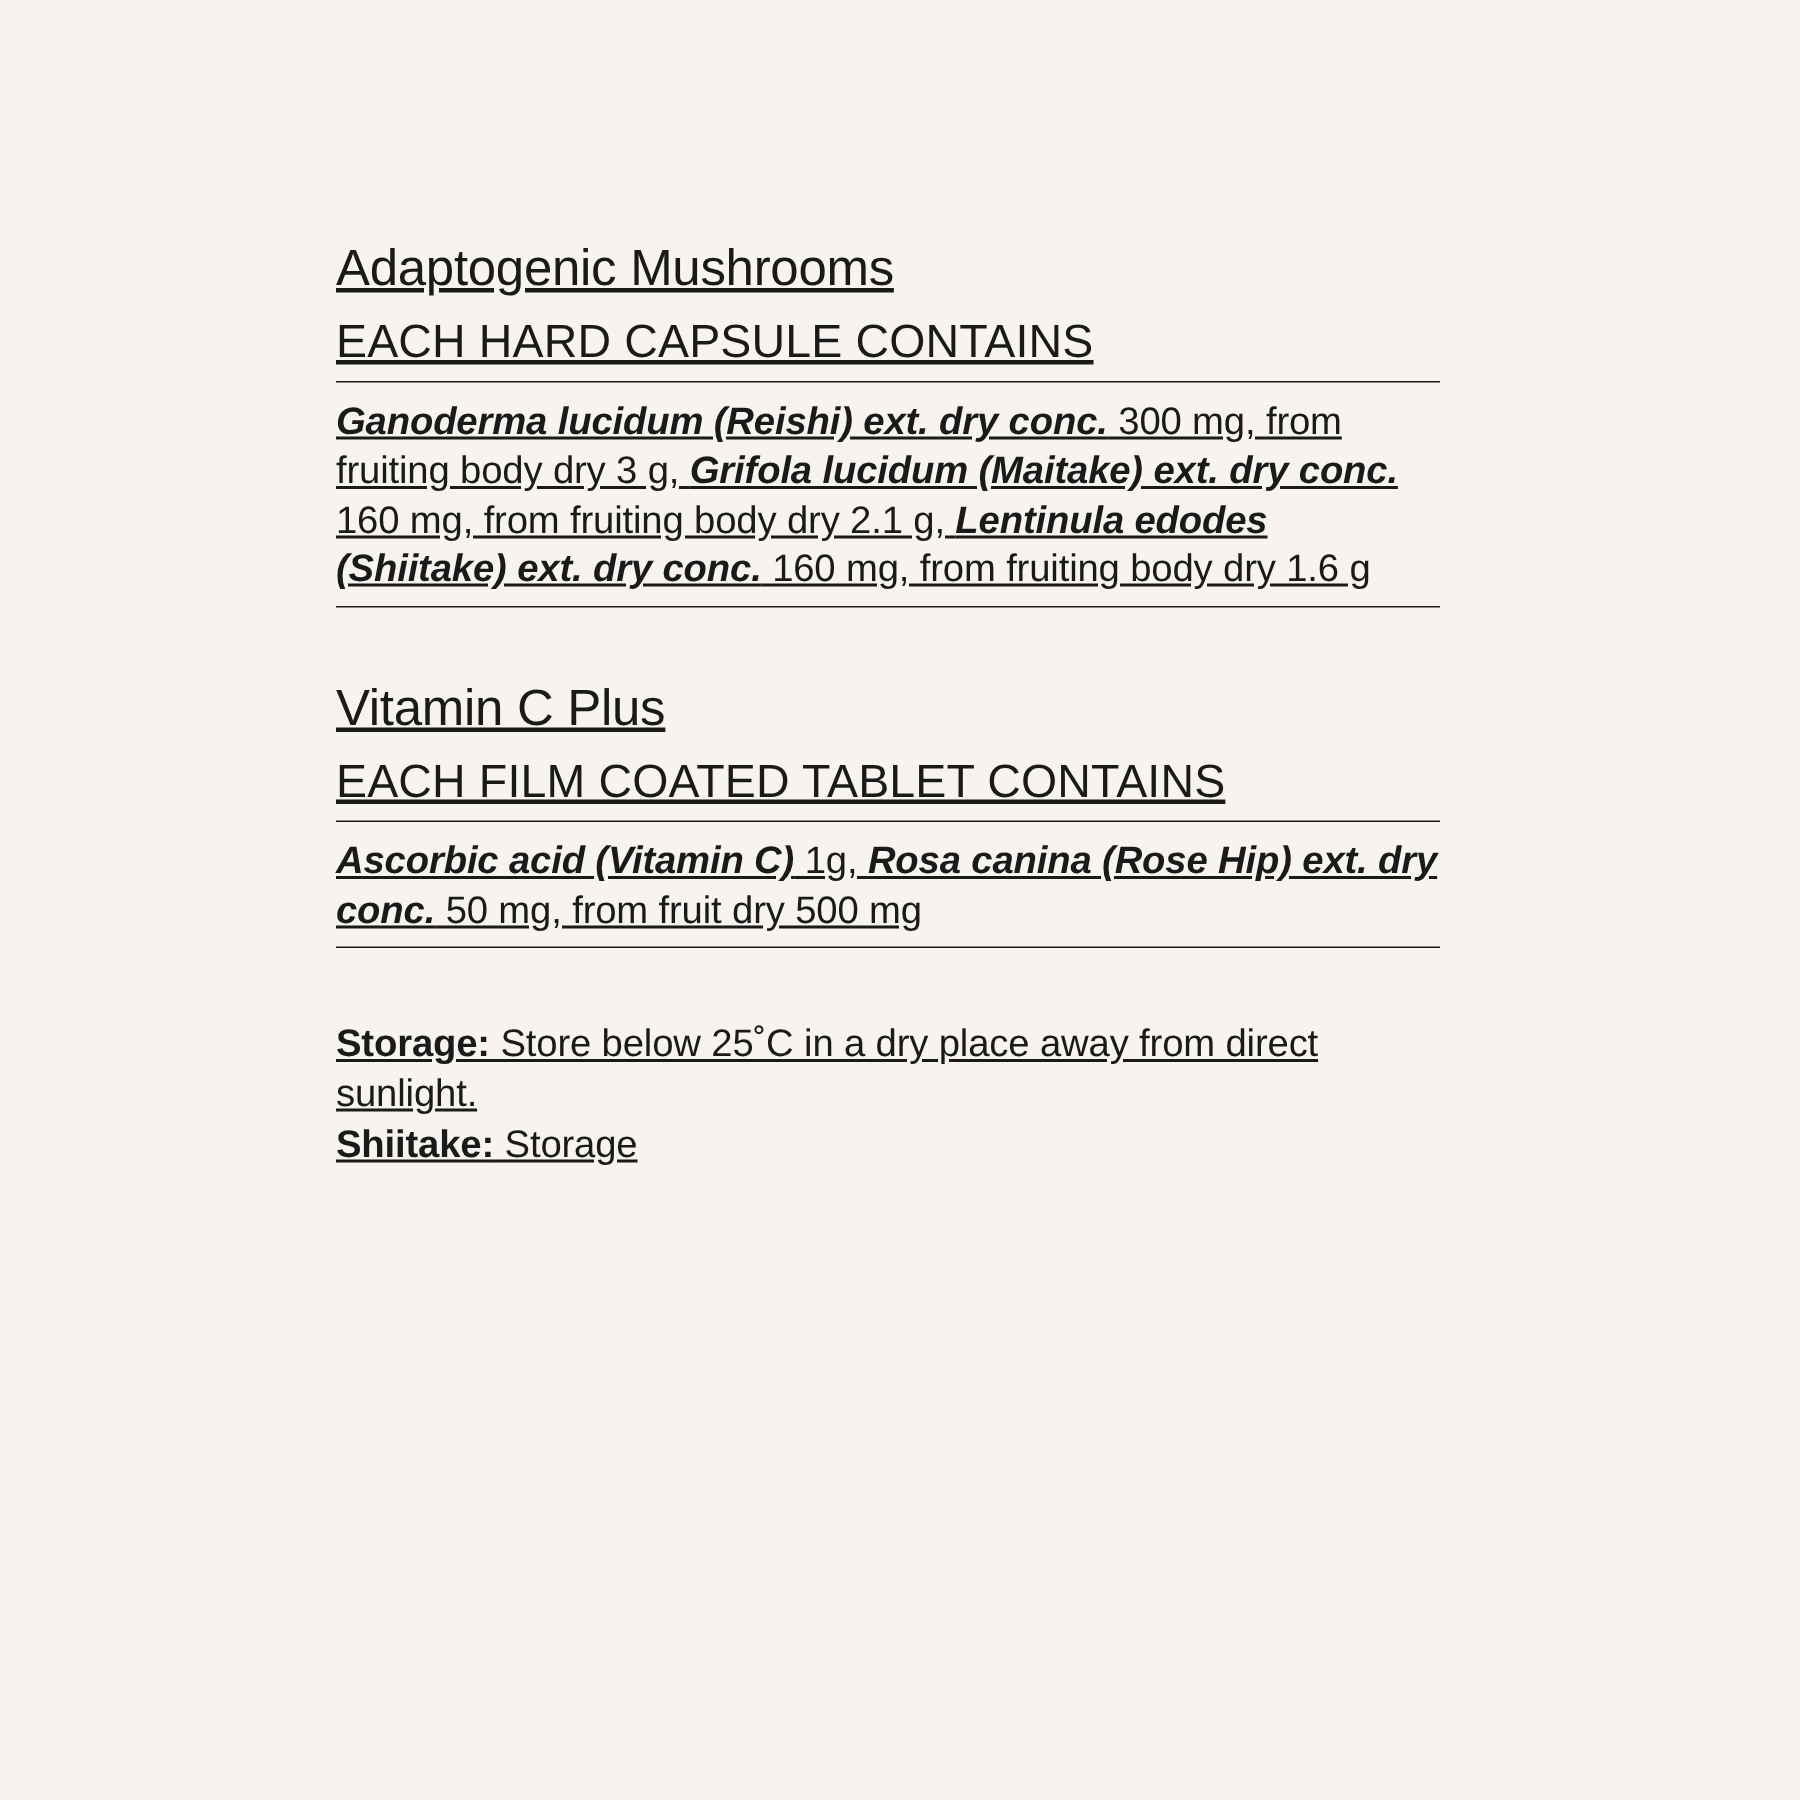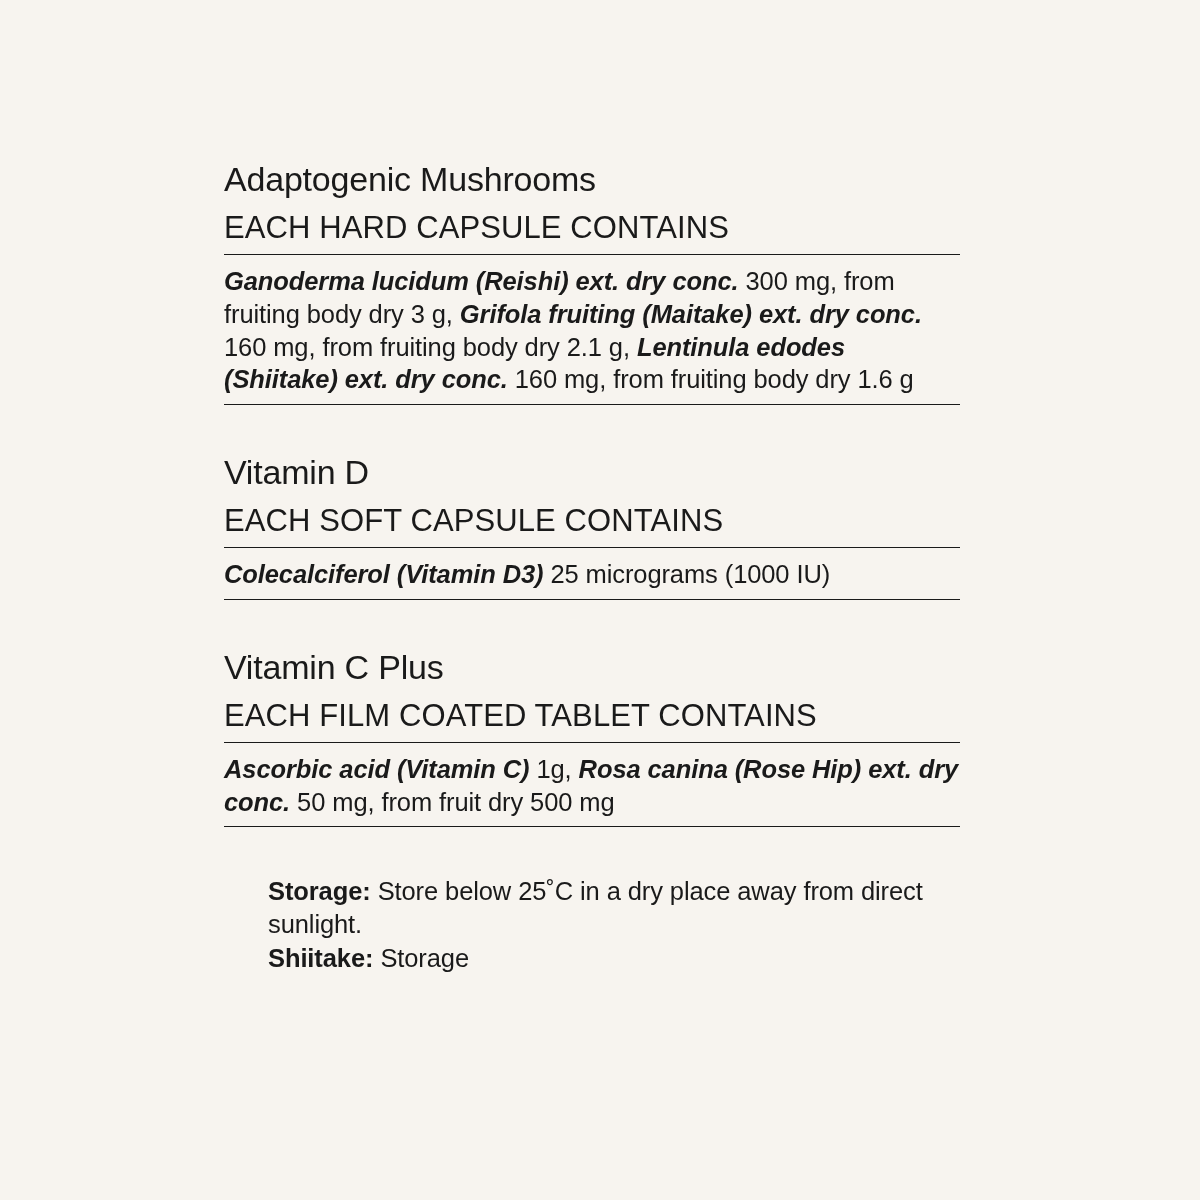--- a/index.html
+++ b/index.html
@@ -13,20 +13,21 @@
     font-family: "Liberation Sans", sans-serif;
     color: #1a1a1a;
     overflow: hidden;
   }
   .page {
     position: relative;
     width: 1048px;
     height: 1200px;
     box-sizing: border-box;
     padding: 160px 240px 11px 224px;
+    text-decoration: underline;
   }
   .section {
     width: 736px;
     margin-bottom: 48px;
   }
   .section-title {
     font-size: 34px;
     font-weight: 400;
     letter-spacing: -0.2px;
     line-height: 1.15;
@@ -58,49 +59,41 @@
   .ingredients .latin {
     font-weight: 700;
     font-style: italic;
   }
   .footer {
     width: 700px;
     margin-top: 42px;
     font-size: 25.5px;
     line-height: 1.3;
     letter-spacing: -0.1px;
-    margin-left: 44px;
   }
   .footer p {
     margin: 0;
   }
   .footer .lbl {
     font-weight: 700;
   }
 </style>
 </head>
 <body>
 
 <div class="page">
 
   <div class="section">
     <h2 class="section-title">Adaptogenic Mushrooms</h2>
     <div class="section-subtitle">EACH HARD CAPSULE CONTAINS</div>
     <hr class="rule">
-    <p class="ingredients"><span class="latin">Ganoderma lucidum (Reishi) ext. dry conc.</span><span> 300 mg, from fruiting body dry 3 g, </span><span class="latin">Grifola fruiting (Maitake) ext. dry conc.</span><span> 160 mg, from fruiting body dry 2.1 g, </span><span class="latin">Lentinula edodes (Shiitake) ext. dry conc.</span><span> 160 mg, from fruiting body dry 1.6 g</span></p>
+    <p class="ingredients"><span class="latin">Ganoderma lucidum (Reishi) ext. dry conc.</span><span> 300 mg, from fruiting body dry 3 g, </span><span class="latin">Grifola lucidum (Maitake) ext. dry conc.</span><span> 160 mg, from fruiting body dry 2.1 g, </span><span class="latin">Lentinula edodes (Shiitake) ext. dry conc.</span><span> 160 mg, from fruiting body dry 1.6 g</span></p>
     <hr class="rule">
   </div>
 
-  <div class="section">
-    <h2 class="section-title">Vitamin D</h2>
-    <div class="section-subtitle">EACH SOFT CAPSULE CONTAINS</div>
-    <hr class="rule">
-    <p class="ingredients"><span class="latin">Colecalciferol (Vitamin D3)</span><span> 25 micrograms (1000 IU)</span></p>
-    <hr class="rule">
-  </div>
 
   <div class="section">
     <h2 class="section-title">Vitamin C Plus</h2>
     <div class="section-subtitle">EACH FILM COATED TABLET CONTAINS</div>
     <hr class="rule">
     <p class="ingredients"><span class="latin">Ascorbic acid (Vitamin C)</span><span> 1g, </span><span class="latin">Rosa canina (Rose Hip) ext. dry conc.</span><span> 50 mg, from fruit dry 500 mg</span></p>
     <hr class="rule">
   </div>
 
   <div class="footer">

